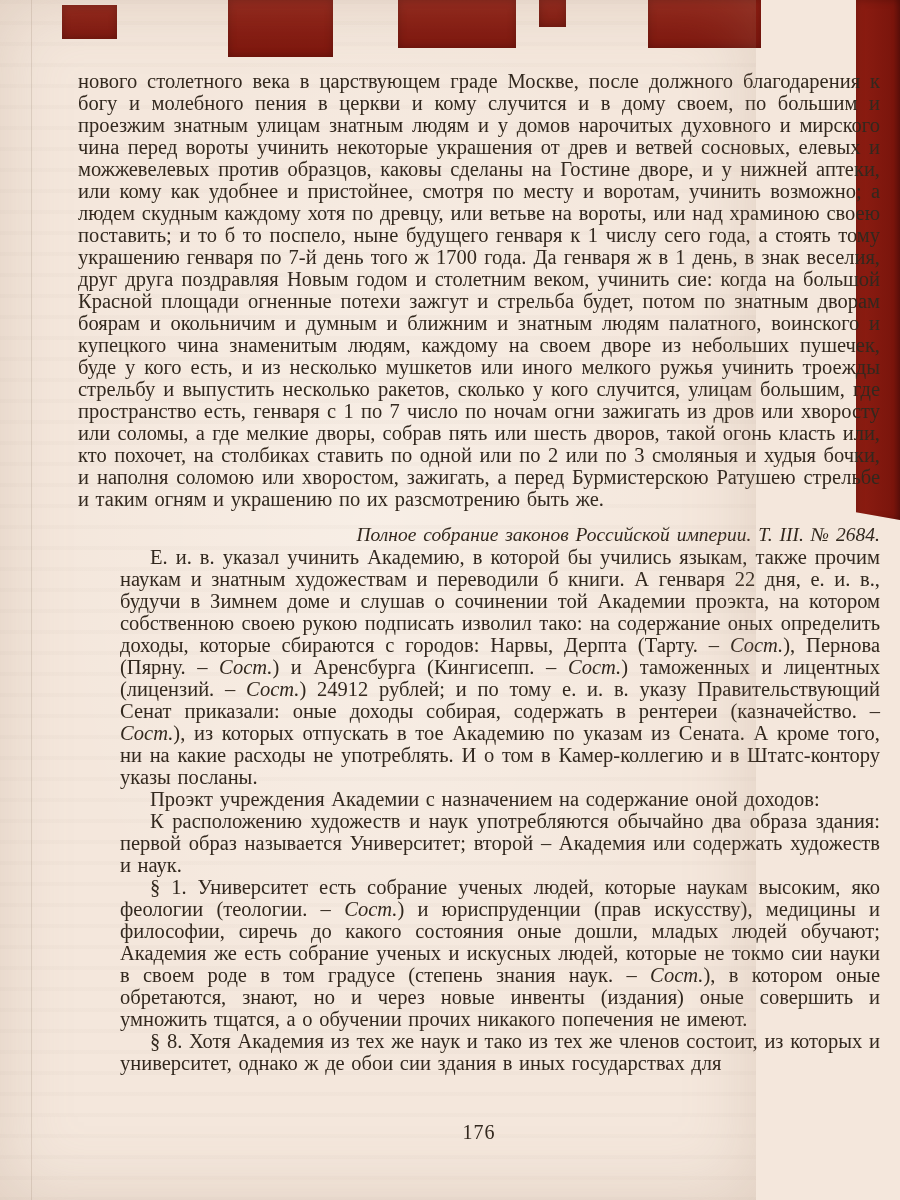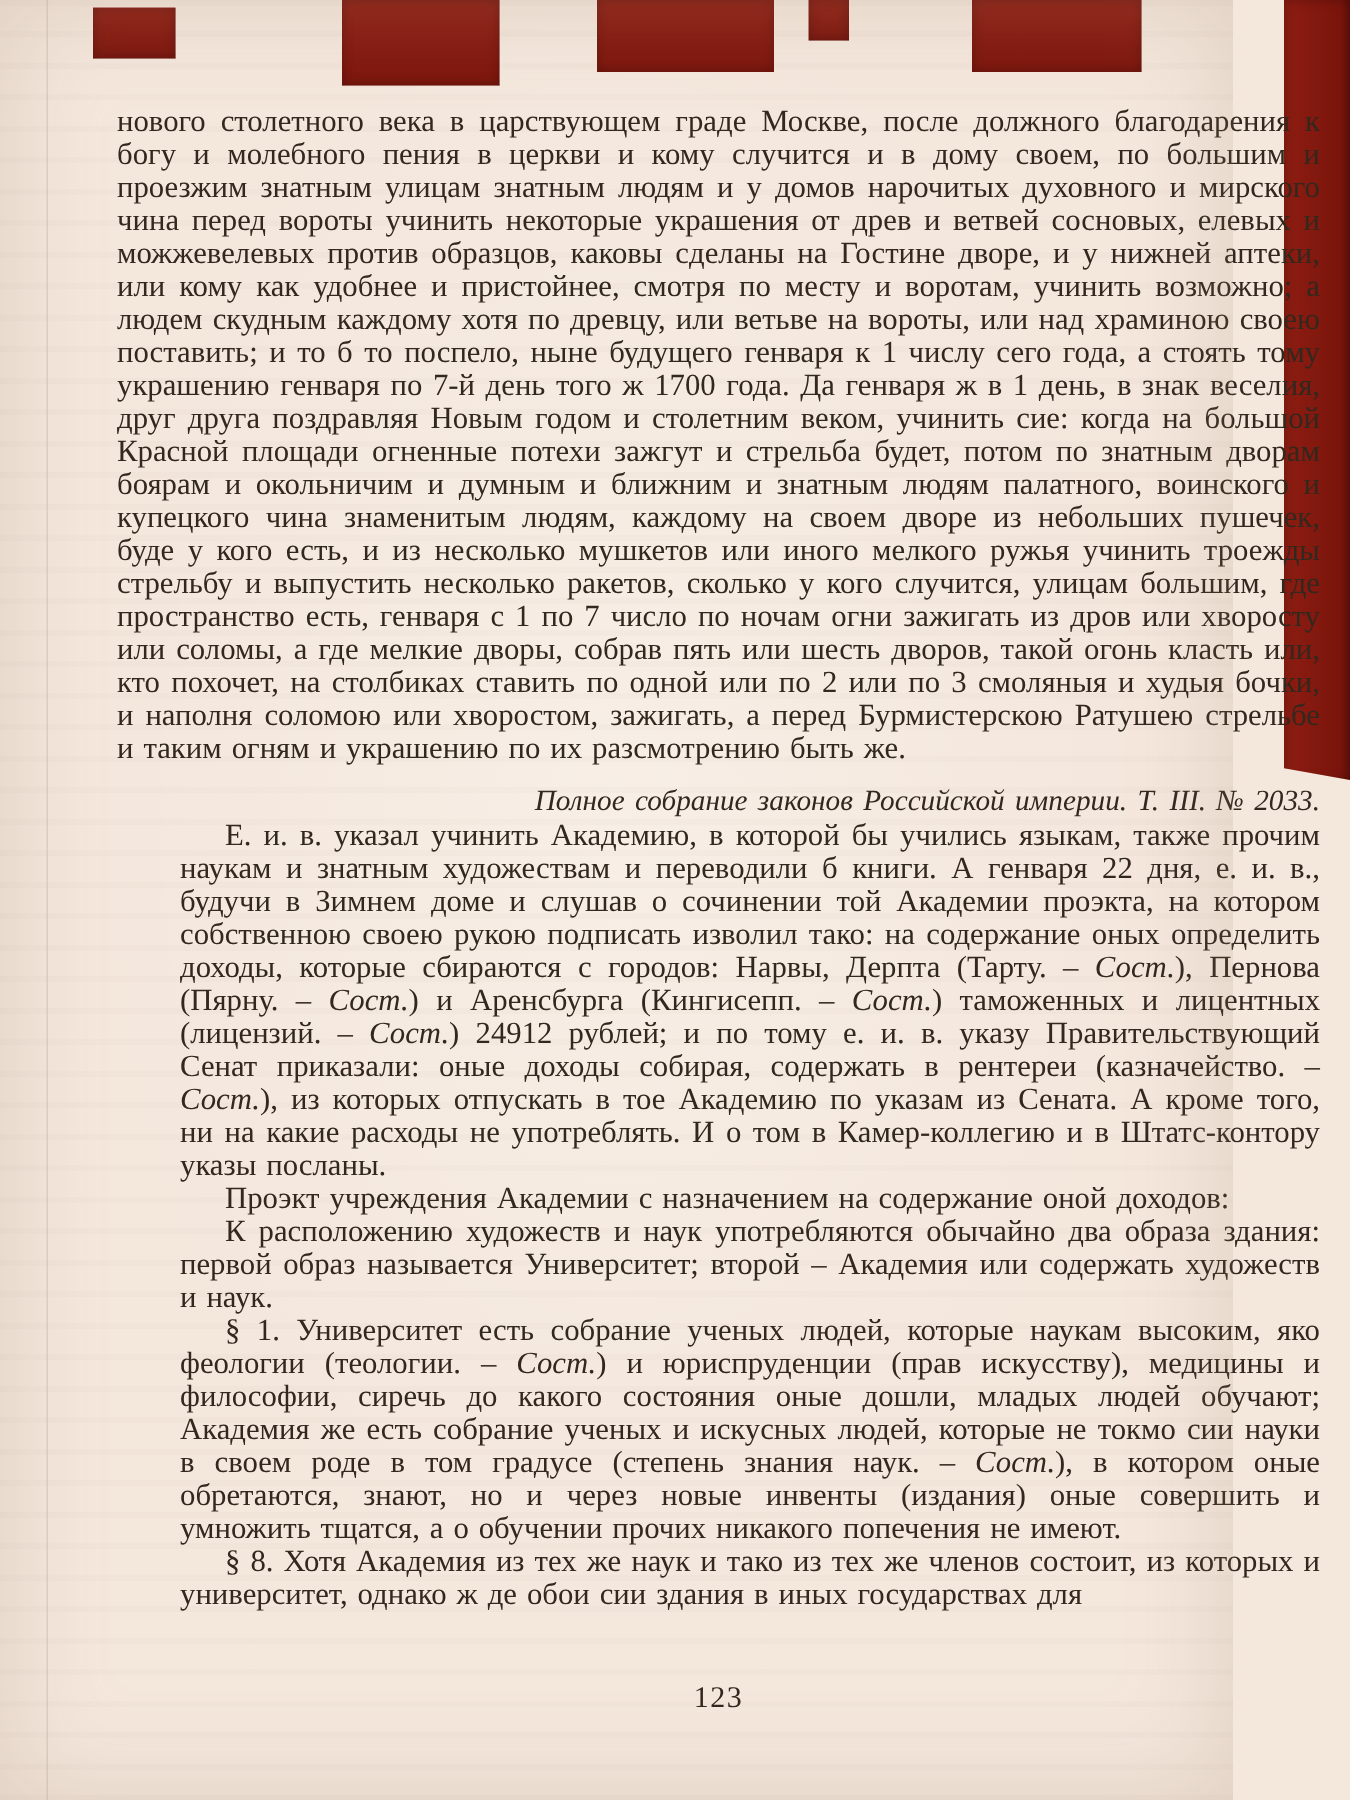--- a/index.html
+++ b/index.html
@@ -8,21 +8,21 @@
     width: 900px;
     height: 1200px;
     overflow: hidden;
     background: var(--paper, #f4e7dc);
     font-family: "Liberation Serif", "DejaVu Serif", serif;
     color: var(--ink, #32281e);
   }
   .page {
     position: absolute;
     inset: 0;
-    width: 822px;
+    width: 756px;
     height: 1200px;
     background:
       radial-gradient(ellipse at 50% 45%, rgba(255,252,248,0.35) 0%, rgba(255,252,248,0) 60%),
       var(--paper, #f4e7dc);
   }
   
   .bleed-texture {
     position: absolute;
     inset: 0;
     pointer-events: none;
@@ -112,24 +112,24 @@
 
   <div class="mark m1"></div>
   <div class="mark m2"></div>
   <div class="mark m3"></div>
   <div class="mark m4"></div>
   <div class="mark m5"></div>
   <div class="mark m6"></div>
 
   <div class="text-col">
       <p class="body"><span>нового столетного века в царствующем граде Москве, после должного благодарения к богу и молебного пения в церкви и кому случится и в дому своем, по большим и проезжим знатным улицам знатным людям и у домов нарочитых духовного и мирского чина перед вороты учинить некоторые украшения от древ и ветвей сосновых, елевых и можжевелевых против образцов, каковы сделаны на Гостине дворе, и у нижней аптеки, или кому как удобнее и пристойнее, смотря по месту и воротам, учинить возможно; а людем скудным каждому хотя по древцу, или ветьве на вороты, или над храминою своею поставить; и то б то поспело, ныне будущего генваря к 1 числу сего года, а стоять тому украшению генваря по 7-й день того ж 1700 года. Да генваря ж в 1 день, в знак веселия, друг друга поздравляя Новым годом и столетним веком, учинить сие: когда на большой Красной площади огненные потехи зажгут и стрельба будет, потом по знатным дворам боярам и окольничим и думным и ближним и знатным людям палатного, воинского и купецкого чина знаменитым людям, каждому на своем дворе из небольших пушечек, буде у кого есть, и из несколько мушкетов или иного мелкого ружья учинить троежды стрельбу и выпустить несколько ракетов, сколько у кого случится, улицам большим, где пространство есть, генваря с 1 по 7 число по ночам огни зажигать из дров или хворосту или соломы, а где мелкие дворы, собрав пять или шесть дворов, такой огонь класть или, кто похочет, на столбиках ставить по одной или по 2 или по 3 смоляныя и худыя бочки, и наполня соломою или хворостом, зажигать, а перед Бурмистерскою Ратушею стрельбе и таким огням и украшению по их разсмотрению быть же.</span></p>
-      <p class="citation"><i>Полное собрание законов Российской империи. Т. III. № 2033.</i></p>
+      <p class="citation"><i>Полное собрание законов Российской империи. Т. III. № 2684.</i></p>
       <p class="body indent"><span>Е. и. в. указал учинить Академию, в которой бы учились языкам, также прочим наукам и знатным художествам и переводили б книги. А генваря 22 дня, е. и. в., будучи в Зимнем доме и слушав о сочинении той Академии проэкта, на котором собственною своею рукою подписать изволил тако: на содержание оных определить доходы, которые сбираются с городов: Нарвы, Дерпта (Тарту. – </span><i>Сост.</i><span>), Пернова (Пярну. – </span><i>Сост.</i><span>) и Аренсбурга (Кингисепп. – </span><i>Сост.</i><span>) таможенных и лицентных (лицензий. – </span><i>Сост.</i><span>) 24912 рублей; и по тому е. и. в. указу Правительствующий Сенат приказали: оные доходы собирая, содержать в рентереи (казначейство. – </span><i>Сост.</i><span>), из которых отпускать в тое Академию по указам из Сената. А кроме того, ни на какие расходы не употреблять. И о том в Камер-коллегию и в Штатс-контору указы посланы.</span></p>
       <p class="body indent"><span>Проэкт учреждения Академии с назначением на содержание оной доходов:</span></p>
       <p class="body indent"><span>К расположению художеств и наук употребляются обычайно два образа здания: первой образ называется Университет; второй – Академия или содержать художеств и наук.</span></p>
       <p class="body indent"><span>§ 1. Университет есть собрание ученых людей, которые наукам высоким, яко феологии (теологии. – </span><i>Сост.</i><span>) и юриспруденции (прав искусству), медицины и философии, сиречь до какого состояния оные дошли, младых людей обучают; Академия же есть собрание ученых и искусных людей, которые не токмо сии науки в своем роде в том градусе (степень знания наук. – </span><i>Сост.</i><span>), в котором оные обретаются, знают, но и через новые инвенты (издания) оные совершить и умножить тщатся, а о обучении прочих никакого попечения не имеют.</span></p>
       <p class="body indent"><span>§ 8. Хотя Академия из тех же наук и тако из тех же членов состоит, из которых и университет, однако ж де обои сии здания в иных государствах для</span></p>
     </div>
 
-  <div class="page-number">123</div>
+  <div class="page-number">176</div>
 
   <div class="vignette"></div>
 </div>
 
 </body></html>

